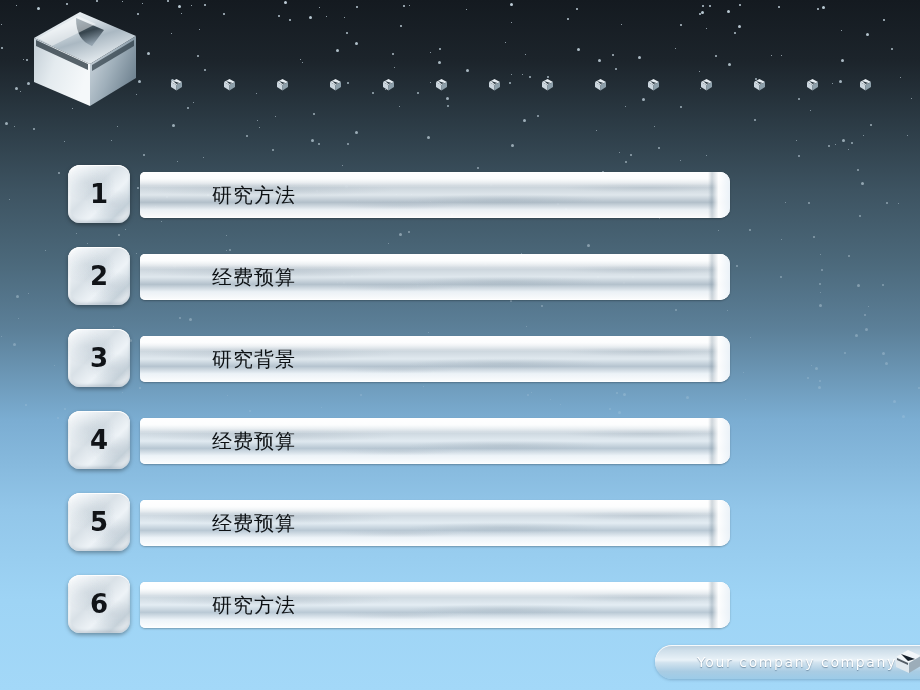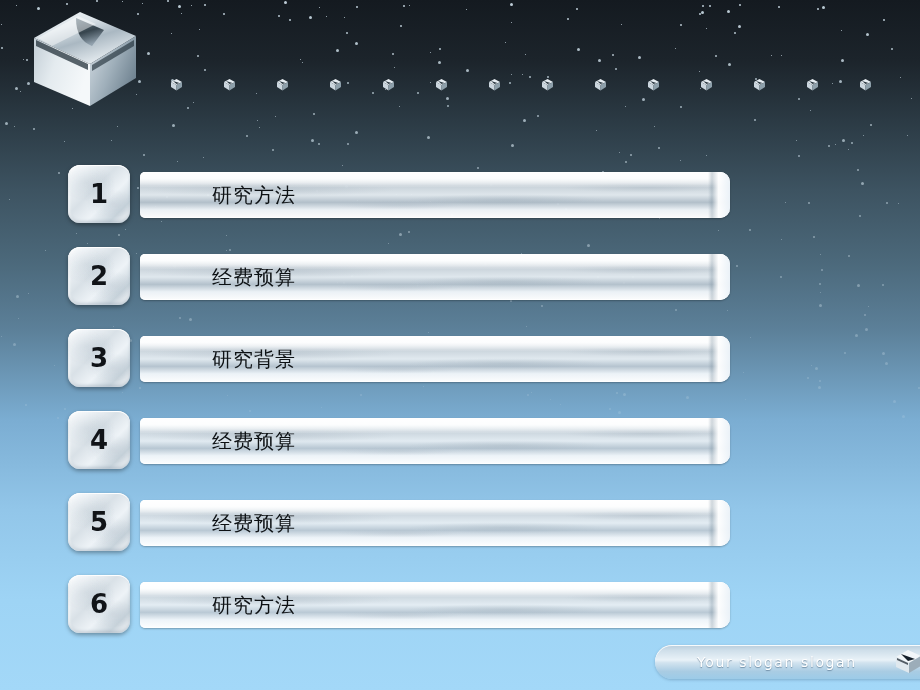--- a/index.html
+++ b/index.html
@@ -787,21 +787,21 @@
           <div class="bar-cap"></div>
         </div>
         <div class="badge">
           <div class="badge-num">6</div>
         </div>
         <div class="row-label">研究方法</div>
       </div>
     </div>
 
   <div class="footer">
-    <div class="footer-text">Your slogan slogan</div>
+    <div class="footer-text">Your company company</div>
     <div class="footer-cube">
       <svg width="30" height="28" viewBox="0 0 30 28">
         <path d="M3 9 L15 2 L28 8 L16 15 Z" fill="#f2f6f9"></path>
         <path d="M3 9 L16 15 L16 25 L3 19 Z" fill="#dfe8ee"></path>
         <path d="M16 15 L28 8 L28 18 L16 25 Z" fill="#9cadb9"></path>
         <path d="M8 6 L22 11 L15 13 Z" fill="#16202a"></path>
         <path d="M4 10 L15 15 L15 17 L4 12 Z" fill="#16202a" opacity="0.7"></path>
       </svg>
     </div>
   </div>

